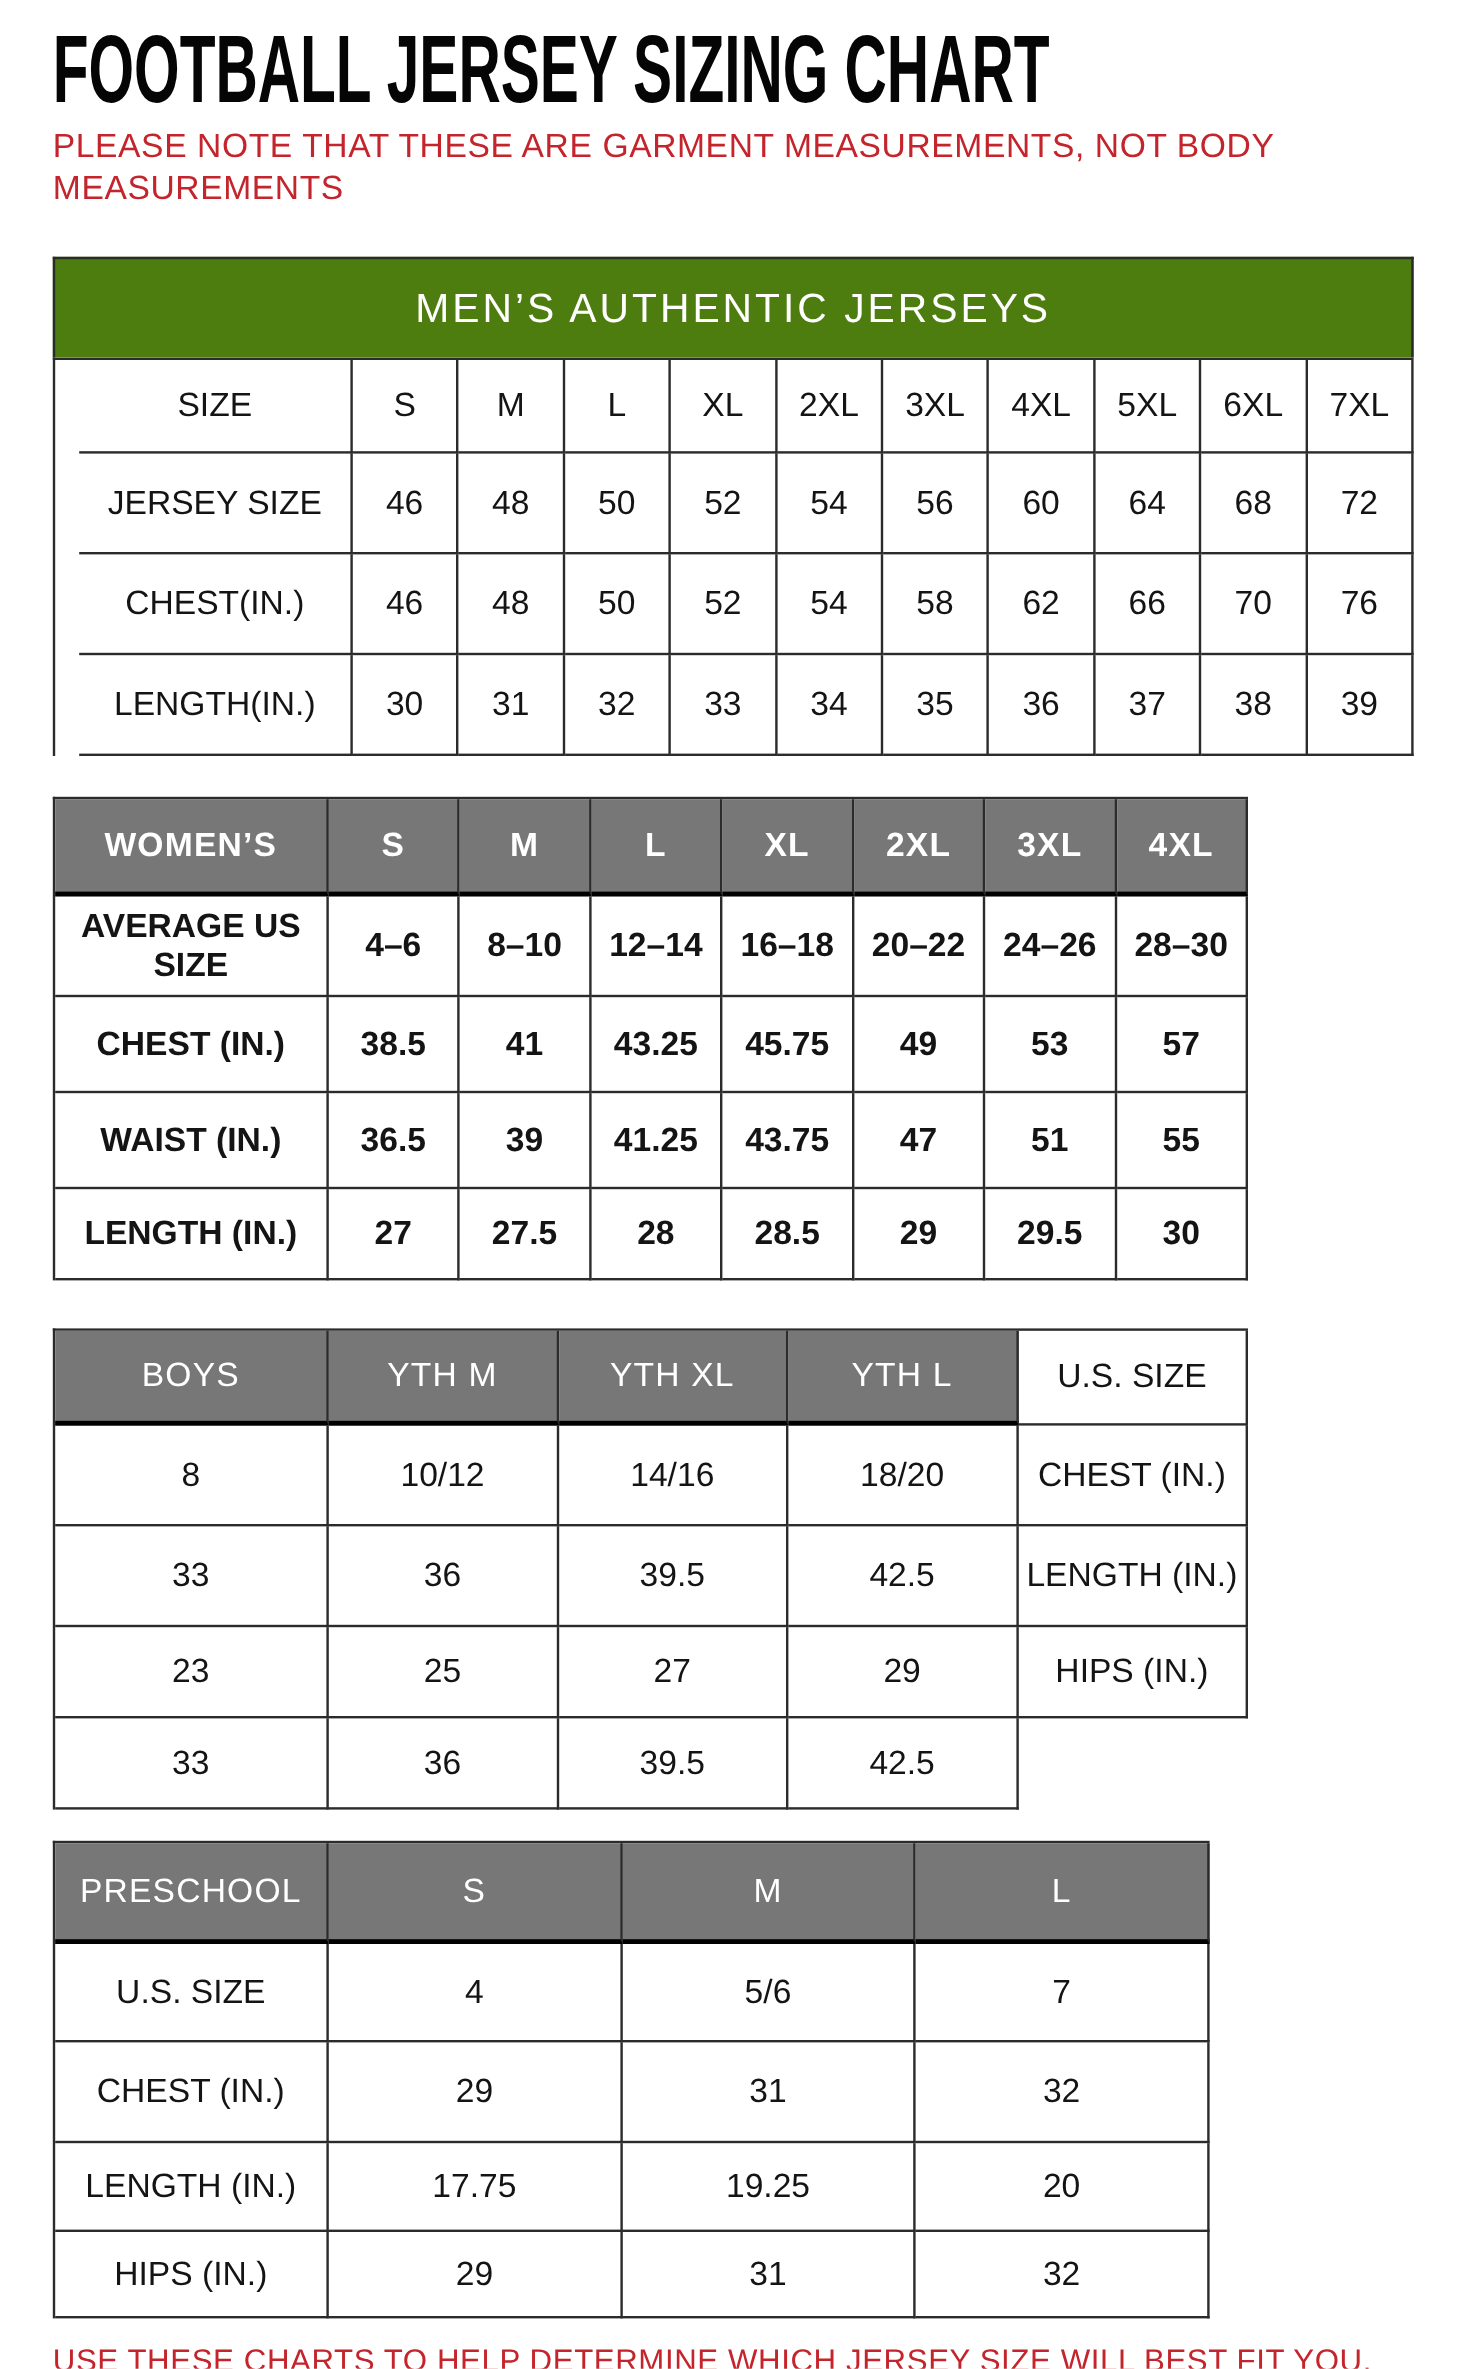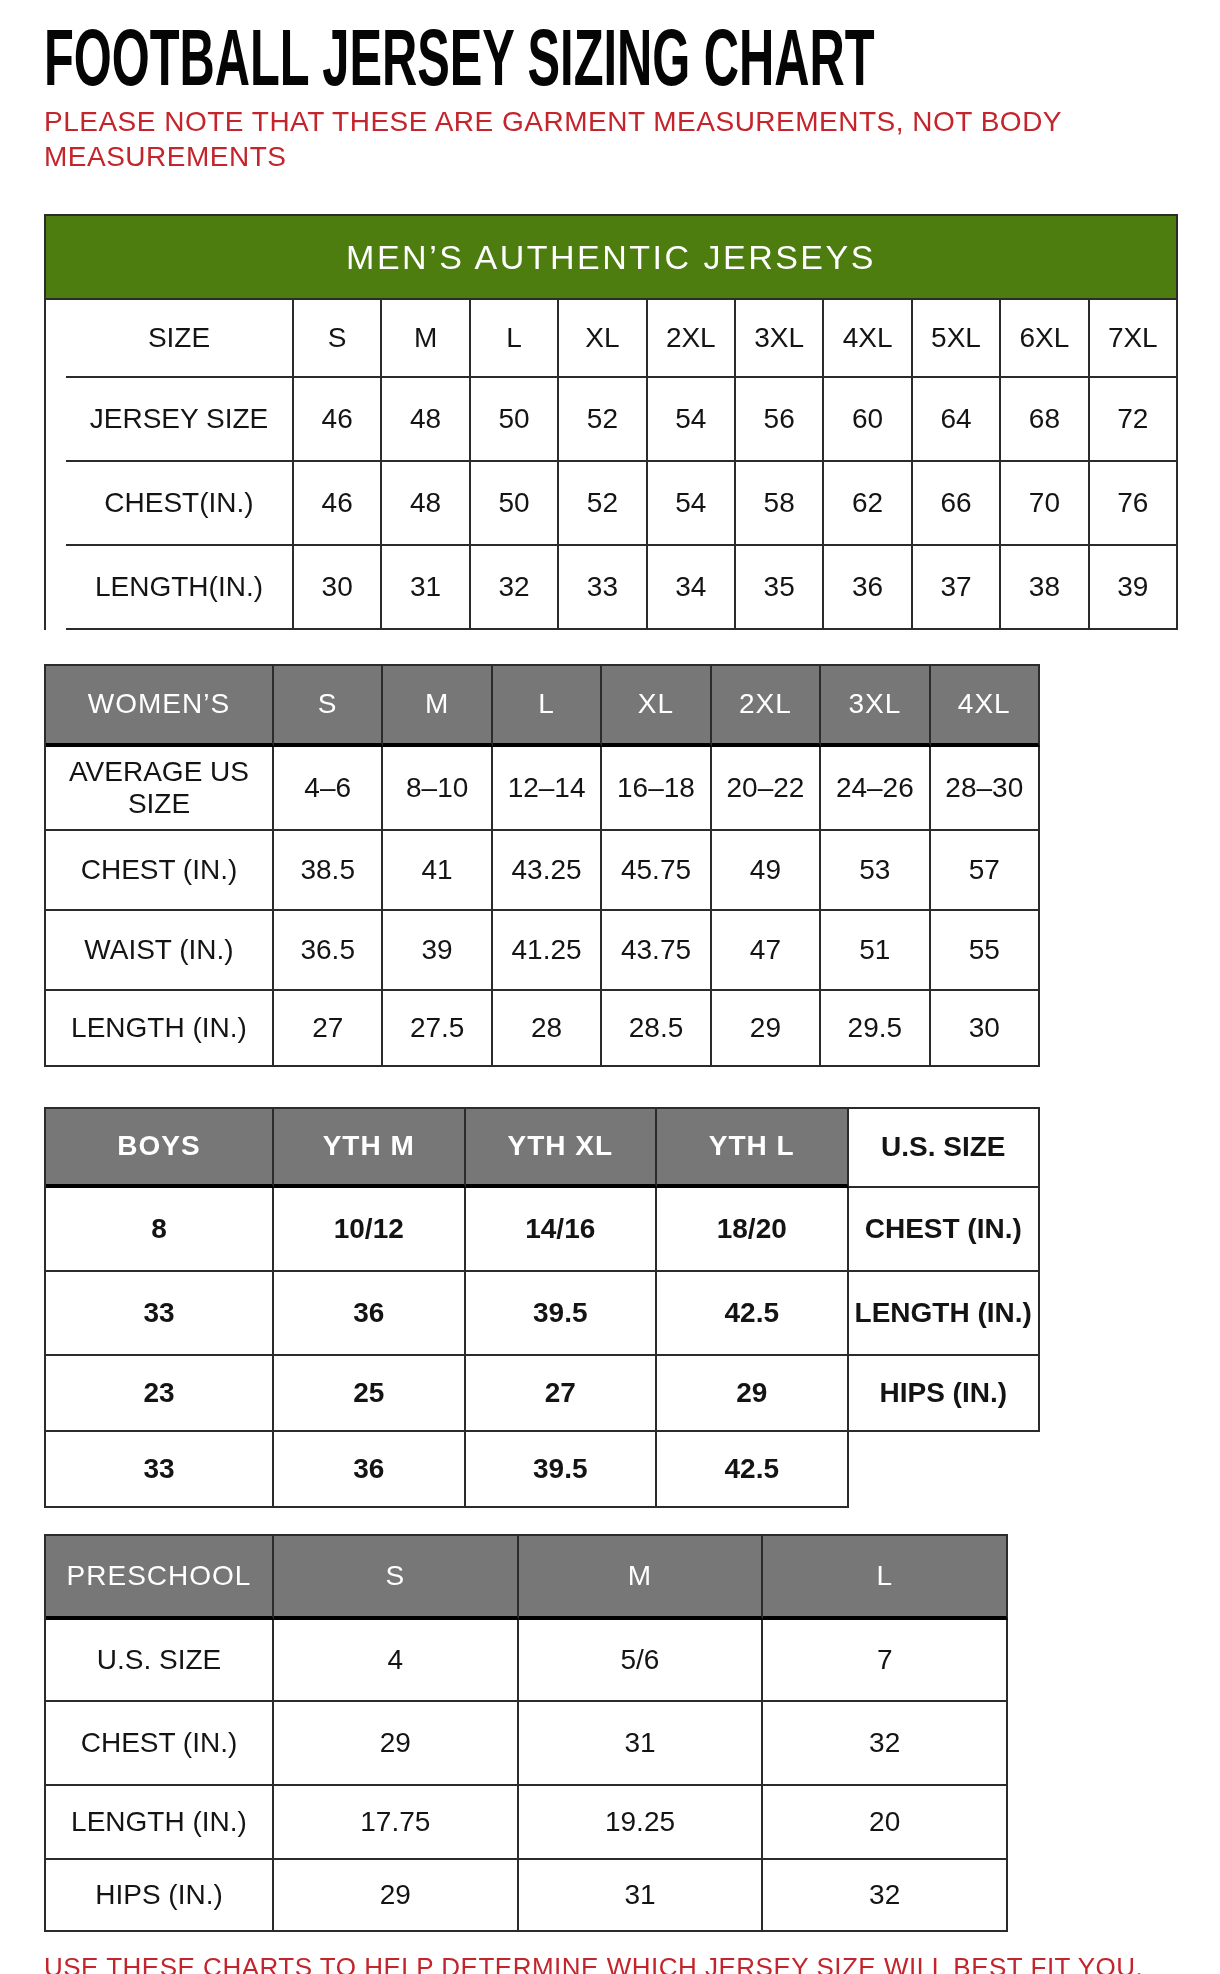--- a/index.html
+++ b/index.html
@@ -41,22 +41,22 @@
     border: 2px solid #2b2b2b;
     border-bottom: none;
   }
   .tbl {
     display: grid;
     border-left: 2px solid #2b2b2b;
     border-top: 2px solid #2b2b2b;
     background: #ffffff;
   }
   #mens-grid      { width: 1134px; padding-left: 20px; }
-  #womens-grid    { width: 996px;  margin-top: 34px; }
-  #boys-grid      { width: 996px;  margin-top: 40px; font-weight: bold; }
+  #womens-grid    { width: 996px;  margin-top: 34px; font-weight: bold; }
+  #boys-grid      { width: 996px;  margin-top: 40px; }
   #preschool-grid { width: 964px;  margin-top: 26px; }
   .cell {
     border-right: 2px solid #2b2b2b;
     border-bottom: 2px solid #2b2b2b;
     display: flex; align-items: center; justify-content: center;
     text-align: center;
     font-size: 28px;
     line-height: 1.15;
     padding: 2px 6px;
     color: #141414;

